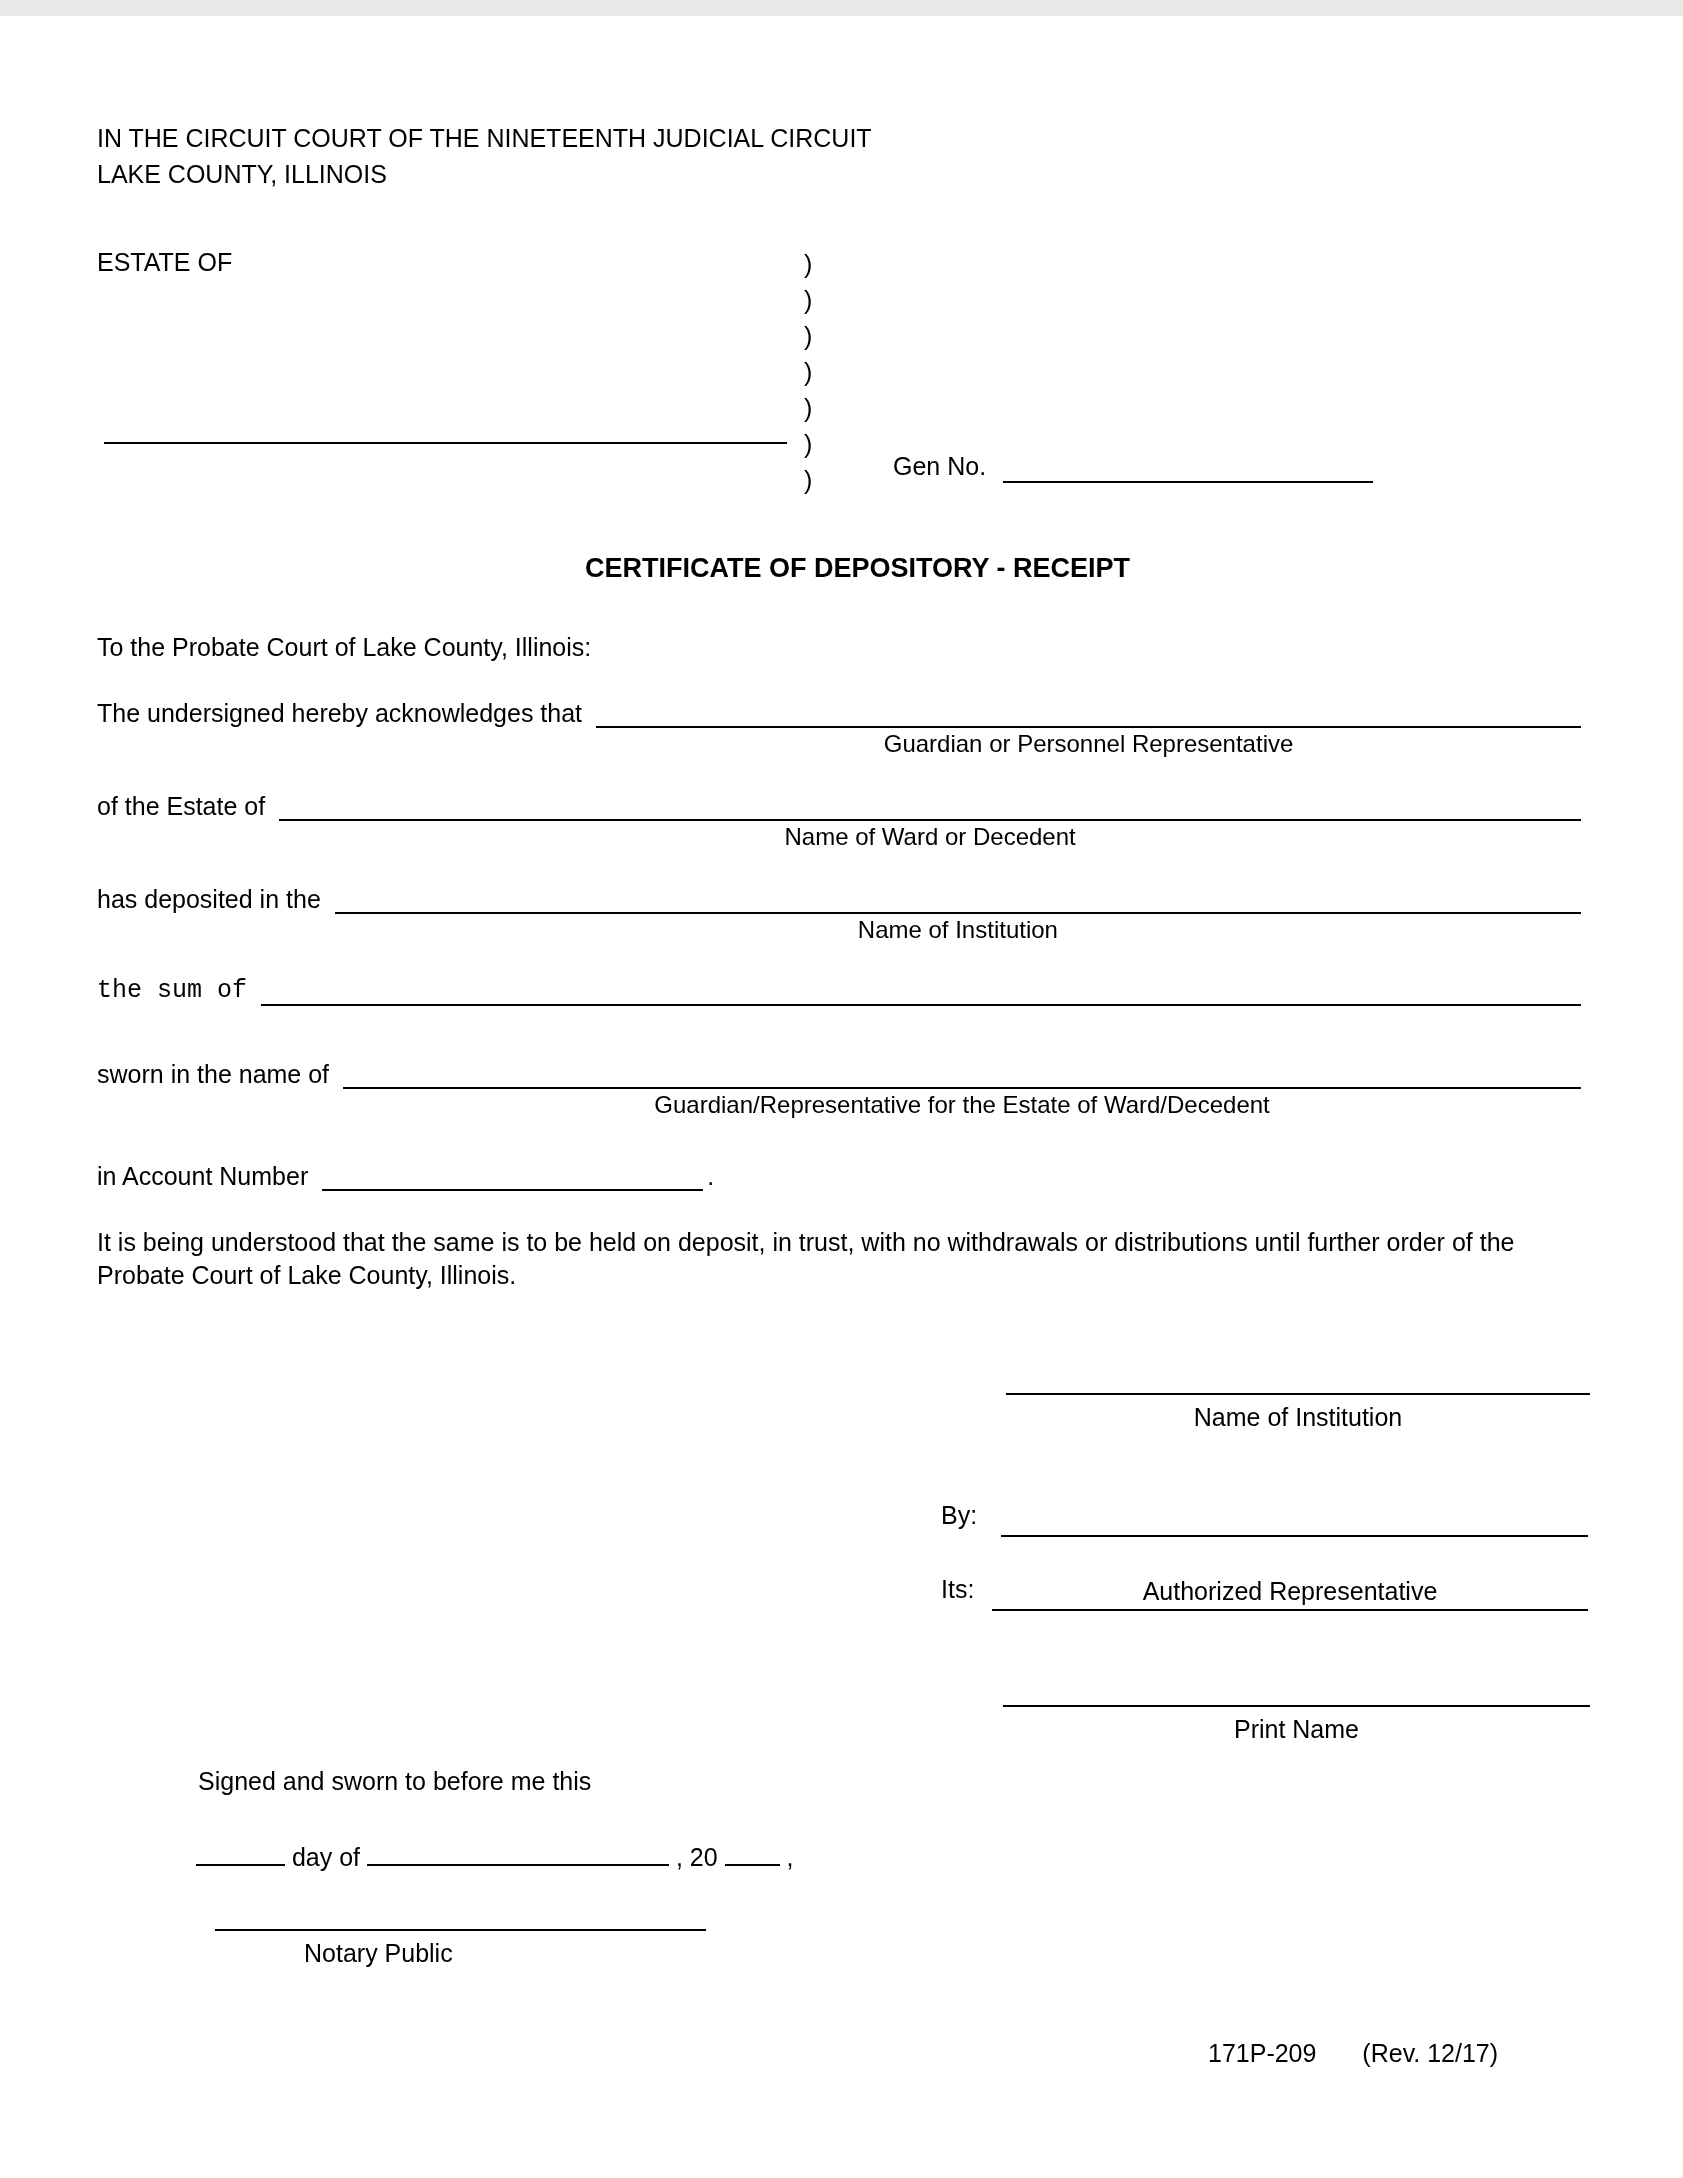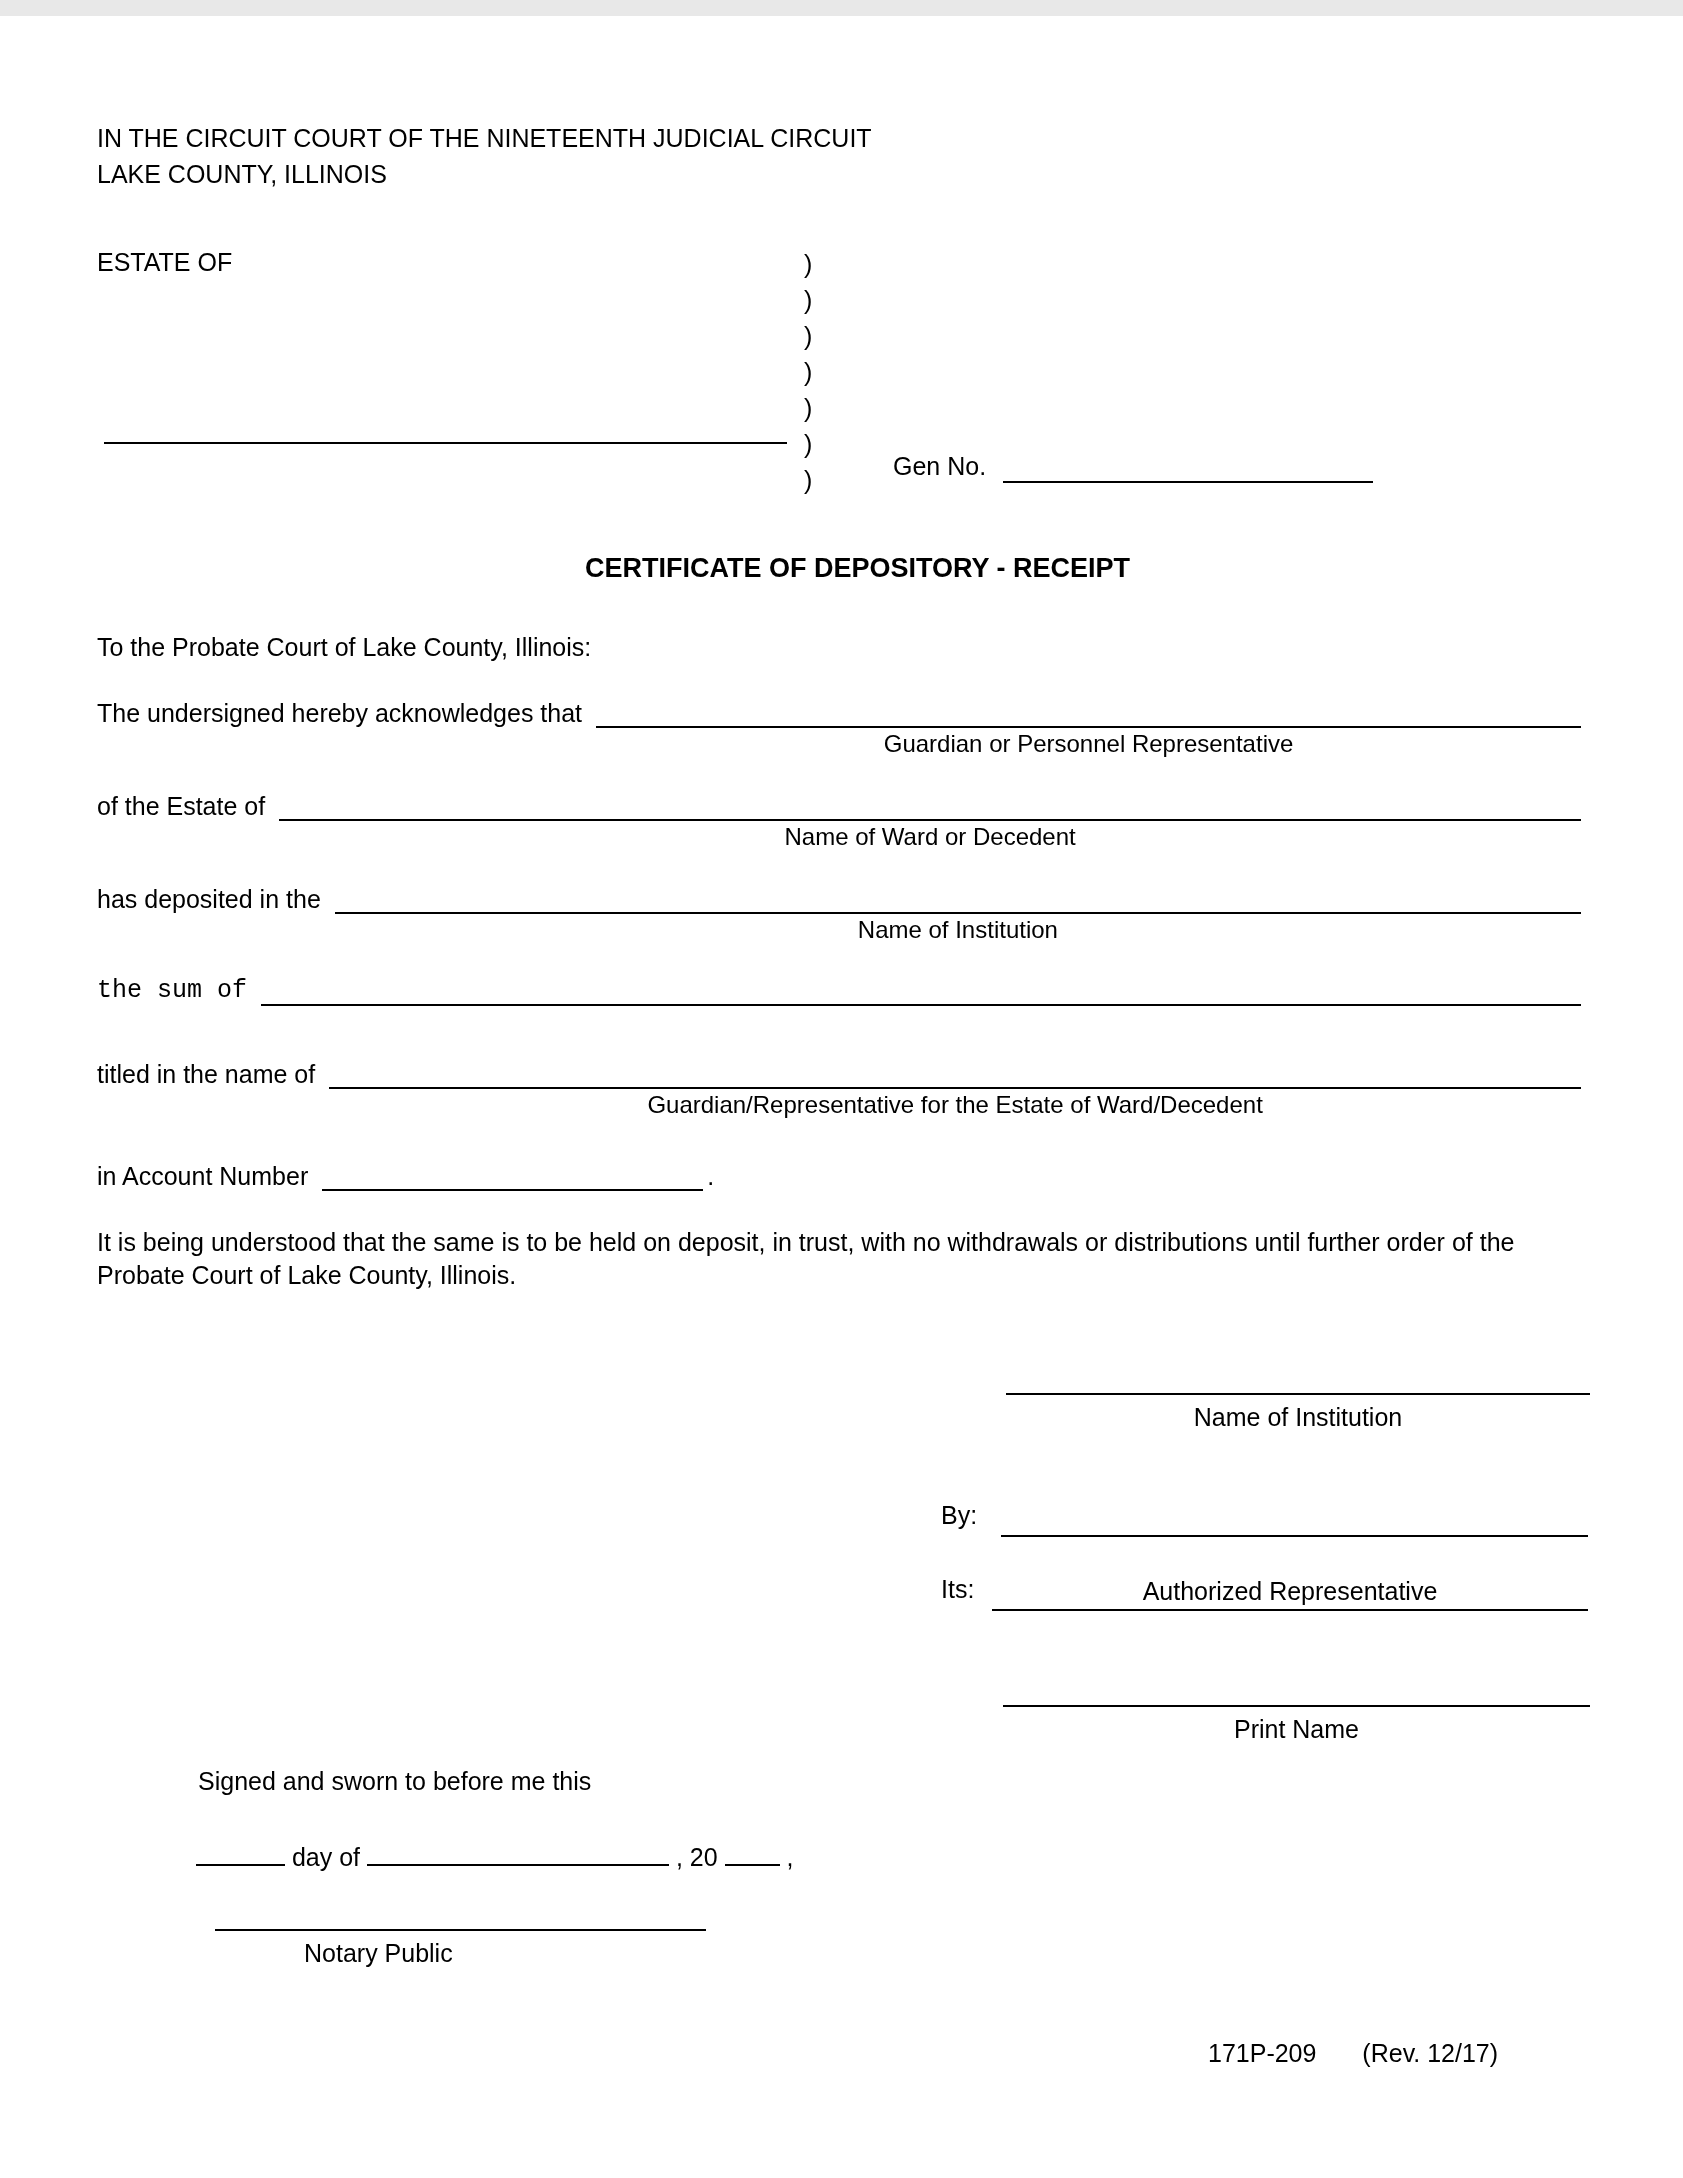--- a/index.html
+++ b/index.html
@@ -90,21 +90,21 @@
       <span class="fcaption">Name of Institution</span>
     </span>
   </div>
 
   <div class="frow" style="top:958px;font-family:Liberation Mono, monospace;">
     <span class="flabel">the sum of</span>
     <span class="fblank"></span>
   </div>
 
   <div class="frow" style="top:1041px;">
-    <span class="flabel">titled in the name of</span>
+    <span class="flabel">sworn in the name of</span>
     <span class="fblank">
       <span class="fcaption">Guardian/Representative for the Estate of Ward/Decedent</span>
     </span>
   </div>
 
   <div class="frow" style="top:1143px;">
     <span class="flabel">in Account Number</span>
     <span class="fblank fixed" style="width:381px;"></span>
     <span class="period">.</span>
   </div>

